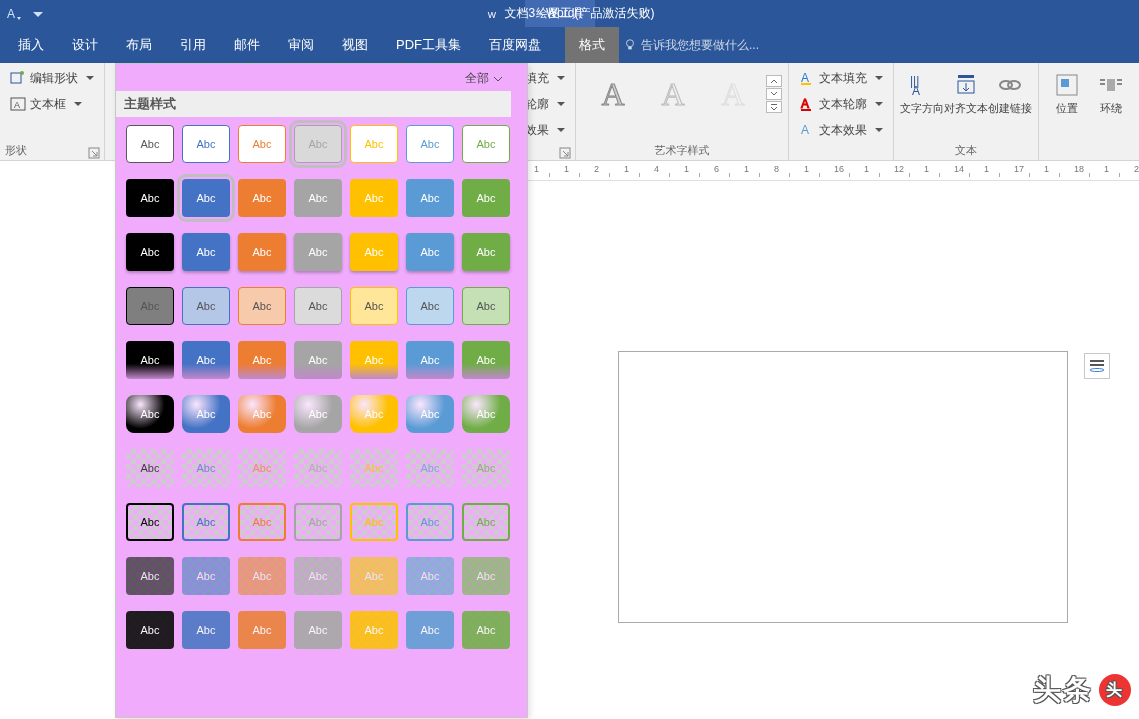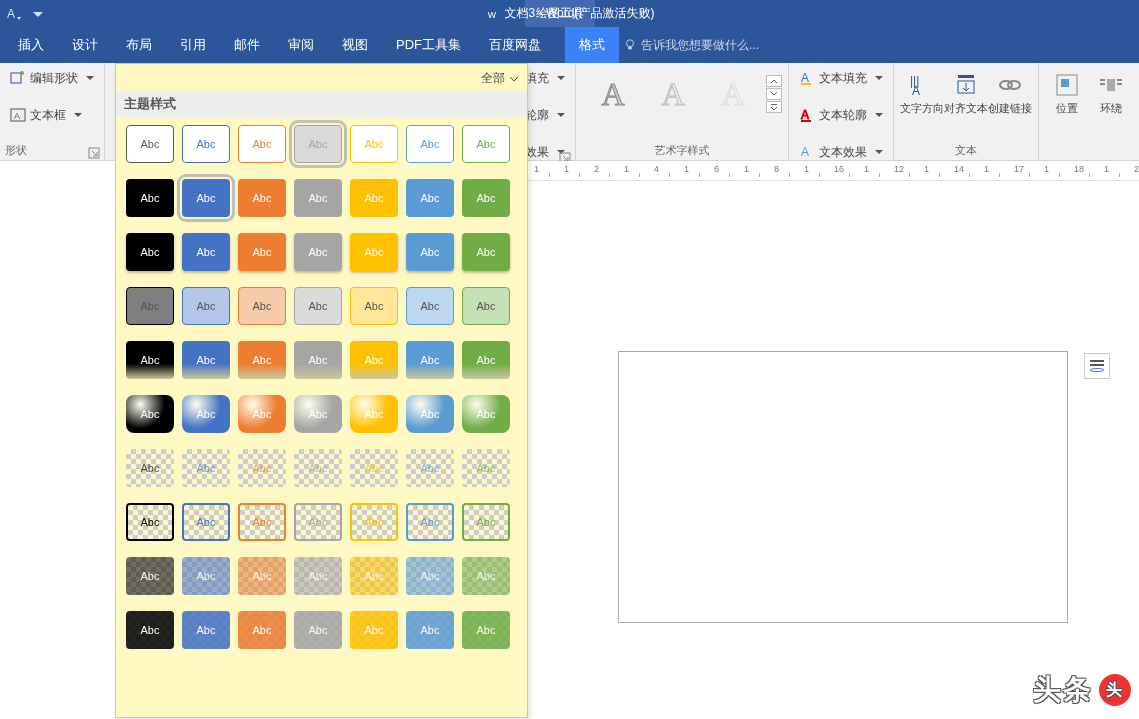--- a/index.html
+++ b/index.html
@@ -18,33 +18,33 @@
   .ribbon-head { height: 36px; background: #2b579a; display: flex; align-items: center; padding-left: 4px; color: #fff; }
   .rtab { padding: 0 14px; height: 36px; display: flex; align-items: center; font-size: 13px; cursor: pointer; }
   .tell-me { display: flex; align-items: center; color: #cfd6e4; font-size: 12px; margin-left: 4px; }
   .tell-me .bulb { width:14px;height:14px; margin-right:4px;}
 
   
   .ribbon-body { height: 98px; background: #f1f1f1; border-bottom: 1px solid #d4d4d4; display:flex; position:relative;}
   .ribbon-group { border-right:1px solid #d4d4d4; padding:4px 6px 2px 6px; display:flex; flex-direction:column; justify-content:space-between;}
   .ribbon-group .group-label{ text-align:center; font-size:11px; color:#666; position:relative;}
   .dialog-launcher{ position:absolute; right:-2px; bottom:-1px; width:12px;height:12px; cursor:pointer;}
-  .topctrls { display:flex; flex-direction:column; gap:15px;}
+  .topctrls { display:flex; flex-direction:column; gap:4px;}
   .rbtn, .rfield { display:flex; align-items:center; gap:4px; height:22px; padding:0 4px; cursor:pointer; font-size:12px; color:#444; white-space:nowrap;}
   .rbtn svg{width:16px;height:16px;}
   .rbtn .caret{ margin-left:2px; }
   .big-btn{ width:44px; height:66px; display:flex; flex-direction:column; align-items:center; justify-content:flex-start; cursor:pointer; font-size:11px; color:#444; padding-top:4px;}
   .big-btn svg{width:28px;height:28px;}
   .big-btn span{margin-top:2px; text-align:center;}
 
   
   .shape-left-group { width:115px; }
 
   
-  .style-panel { position:absolute; left:115px; top:63px; width:413px; height:655px; background:#fef9c3; border:1px solid #c6c6c6; box-shadow:2px 2px 6px rgba(0,0,0,.12); z-index:20; padding:6px 0 6px 0; overflow-y:auto;}
+  .style-panel { position:absolute; left:115px; top:63px; width:413px; height:655px; background:#f0abfc; border:1px solid #c6c6c6; box-shadow:2px 2px 6px rgba(0,0,0,.12); z-index:20; padding:6px 16px 6px 0; overflow-y:auto;}
   .style-panel .header-row{ display:flex; justify-content:flex-end; align-items:center; padding:0 8px 4px 8px; color:#444;}
   .header-row .all-text{font-size:12px;}
   .header-row svg{width:10px;height:10px; margin-left:4px;}
   .section-title { background:#eee; padding:4px 8px; font-size:13px; color:#555;font-weight:bold;}
   .grid { display:grid; grid-template-columns:repeat(7,48px); gap:8px; padding:8px 10px;}
   .swatch { width:48px; height:38px; border-radius:4px; display:flex; align-items:center; justify-content:center; font-size:11px; cursor:pointer; position:relative;}
   .swatch.outline { background:#fff; }
   .swatch.selected { outline:3px solid #bfbfbf; outline-offset:2px;}
   .swatch .lbl { pointer-events:none;}
   .checker { background-image:
@@ -111,21 +111,21 @@
   <div class="rtab">插入</div>
   <div class="rtab">设计</div>
   <div class="rtab">布局</div>
   <div class="rtab">引用</div>
   <div class="rtab">邮件</div>
   <div class="rtab">审阅</div>
   <div class="rtab">视图</div>
   <div class="rtab">PDF工具集</div>
   <div class="rtab">百度网盘</div>
   <div style="width:10px"></div>
-  <div class="rtab" style="background:#3b82f6">格式</div>
+  <div class="rtab" style="background:#737373">格式</div>
   <div class="tell-me">
     <svg class="bulb" viewBox="0 0 16 16">
         <circle cx="8" cy="6" r="4" fill="none" stroke="#cfd6e4"></circle>
         <rect x="6" y="10" width="4" height="3" fill="#cfd6e4"></rect>
       </svg>
     <span>告诉我您想要做什么...</span>
   </div>
 </div>
 
 <div class="ribbon-body">

